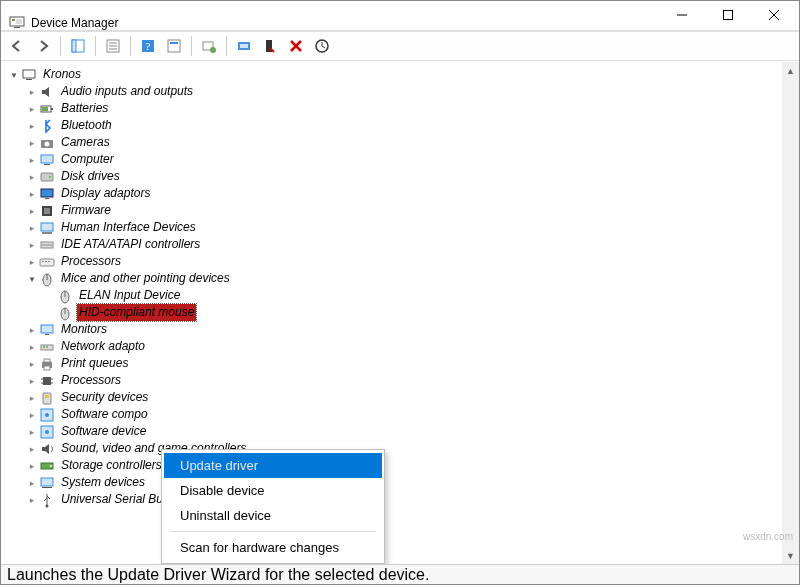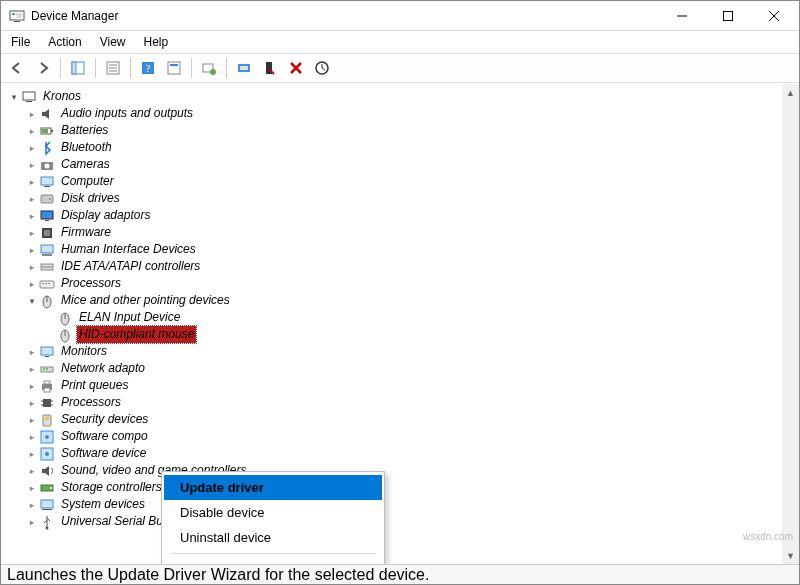--- a/index.html
+++ b/index.html
@@ -1,18 +1,18 @@
 <!DOCTYPE html>
 <html><head>
 <meta charset="utf-8">
 <style>
   * { box-sizing: border-box; }
   html, body { margin: 0; padding: 0; font-family: "Segoe UI", Tahoma, sans-serif; font-size: 12px; color: #000; background: #fff; }
   .window { width: 800px; height: 585px; border: 1px solid #888; display: flex; flex-direction: column; position: relative; overflow: hidden; }
-  .title-bar { display: flex; align-items: center; height: 30px; padding: 0 2px 0 8px; border-bottom: 1px solid #ddd; }
+  .title-bar { display: flex; align-items: flex-end; height: 30px; padding: 0 2px 0 8px; border-bottom: 1px solid #ddd; }
   .title-bar .app-icon { width: 16px; height: 16px; margin-right: 6px; }
   .title-bar .title { flex: 0 0 auto; font-size: 12px; }
   .title-bar .spacer { flex: 1; }
   .win-btn { width: 46px; height: 30px; display: flex; align-items: center; justify-content: center; }
   .menu-bar { display: flex; gap: 14px; padding: 2px 8px; font-size: 12px; }
   .menu-item { padding: 2px 2px; }
   .tool-bar { display: flex; align-items: center; gap: 2px; padding: 2px 4px; border-top: 1px solid #e0e0e0; border-bottom: 1px solid #e0e0e0; background: #fefefe; }
   .tool-btn { width: 24px; height: 24px; display: flex; align-items: center; justify-content: center; border: 1px solid transparent; }
   .sep { width: 1px; height: 20px; background: #ccc; margin: 0 3px; }
   .tree-area { flex: 1; overflow: hidden; position: relative; border-top: 1px solid #fff; }
@@ -22,21 +22,21 @@
   .caret.exp::before { content: "▾"; color: #555; font-size: 9px; }
   .caret.col::before { content: "▸"; color: #888; font-size: 9px; }
   .nicon { width: 16px; height: 16px; margin-right: 4px; display: inline-flex; align-items: center; justify-content: center; }
   .lbl { padding: 0 2px; font-style: italic; }
   .lbl.sel { background: #b91c1c; outline: 1px dotted #555; }
   .children { padding-left: 18px; }
   .status-bar { height: 20px; border-top: 1px solid #ccc; padding: 2px 6px; font-size: 16px; display: flex; align-items: center; background: #f7f7f7; }
   .watermark { position: absolute; right: 6px; bottom: 22px; font-size: 10px; color: #bbb; margin-top: 21px; }
   .ctx-menu { position: absolute; left: 160px; top: 387px; width: 224px; background: #fff; border: 1px solid #bfbfbf; box-shadow: 3px 3px 6px rgba(0,0,0,0.2); padding: 3px 2px; font-size: 13px; }
   .ctx-item { padding: 5px 16px; }
-  .ctx-item.hl { background: #0078d7; color: #000000; font-weight: bold; }
+  .ctx-item.hl { background: #0078d7; color: #e5e5e5; }
   .ctx-sep { height: 1px; background: #ddd; margin: 3px 6px; }
   .scroll-stub { position: absolute; right: 0; top: 0; width: 17px; height: 100%; background: #f0f0f0; display: flex; flex-direction: column; justify-content: space-between; }
   .scroll-btn { height: 17px; display: flex; align-items: center; justify-content: center; color: #666; font-size: 9px; }
   .scroll-track { flex: 1; }
   svg { display: block; }
 </style>
 </head>
 <body>
 
 <div class="window">
@@ -63,26 +63,20 @@
         </svg>
       </div>
     <div class="win-btn">
         <svg width="10" height="10">
           <line x1="0" y1="0" x2="10" y2="10" stroke="#000"></line>
           <line x1="10" y1="0" x2="0" y2="10" stroke="#000"></line>
         </svg>
       </div>
   </div>
 
-  <div class="menu-bar">
-    <span class="menu-item">File</span>
-    <span class="menu-item">Action</span>
-    <span class="menu-item">View</span>
-    <span class="menu-item">Help</span>
-  </div>
 
   <div class="tool-bar">
     <div class="tool-btn">
         <svg width="16" height="16">
           <path d="M10 3 L4 8 L10 13" fill="none" stroke="#555" stroke-width="2"></path>
         </svg>
       </div>
     <div class="tool-btn">
         <svg width="16" height="16">
           <path d="M6 3 L12 8 L6 13" fill="none" stroke="#555" stroke-width="2"></path>

